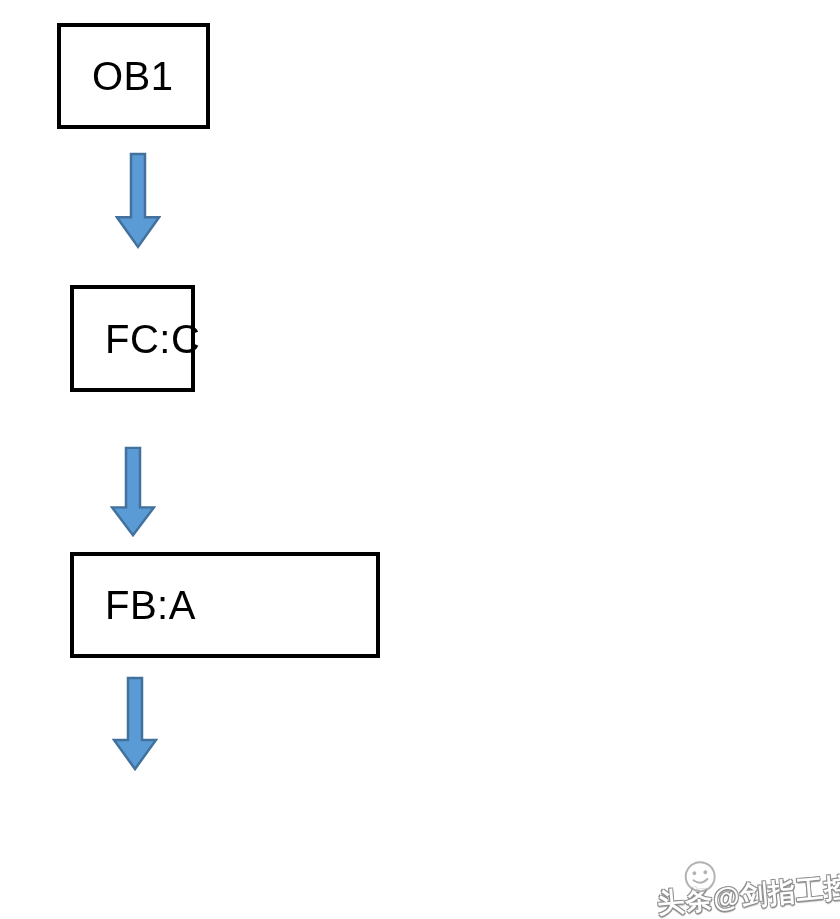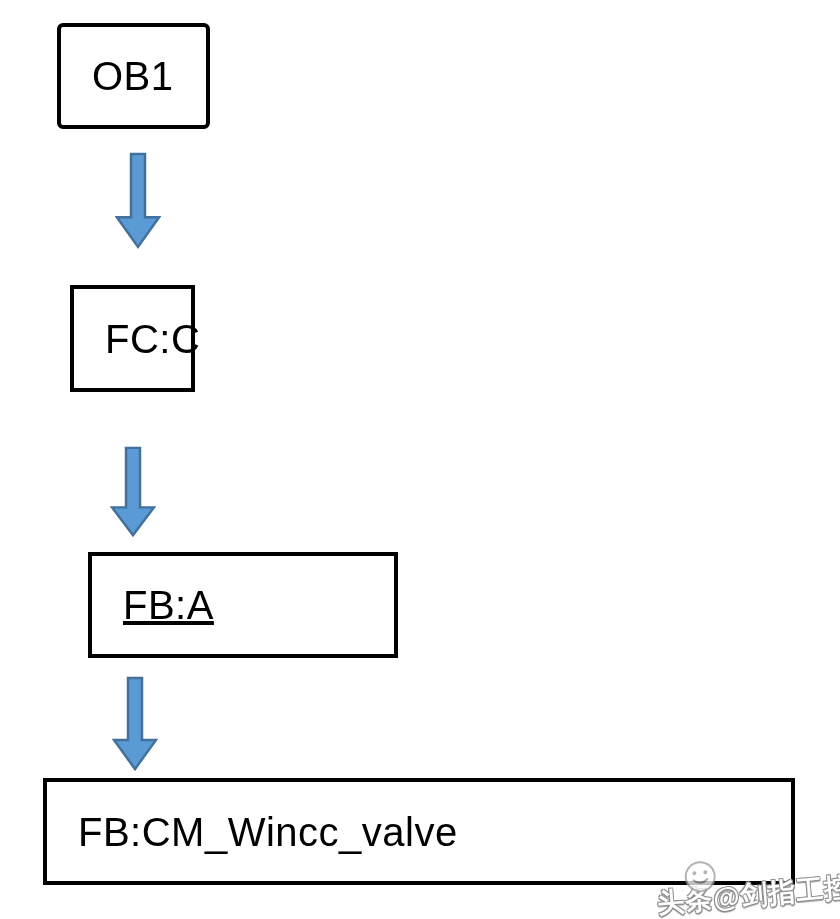--- a/index.html
+++ b/index.html
@@ -24,23 +24,23 @@
     align-items: center;
   }
   .node-label {
     font-size: 40px;
     line-height: 1;
     color: var(--text-color, #000000);
     padding-left: 31px;
     white-space: nowrap;
     letter-spacing: 0.5px;
   }
-  #node-ob1  { left: 57px;  top: 23px;  width: 153px; height: 106px; border-radius: 6px; }
+  #node-ob1  { left: 57px;  top: 23px;  width: 153px; height: 106px; }
   #node-fcc  { left: 70px;  top: 285px; width: 125px; height: 107px; }
-  #node-fba  { left: 88px;  top: 552px; width: 310px; height: 106px; text-decoration: underline; }
+  #node-fba  { left: 70px;  top: 552px; width: 310px; height: 106px; }
   #node-fbcm { left: 43px;  top: 778px; width: 752px; height: 107px; }
 
   .conn-arrow { position: absolute; }
   #arrow-1 { left: 115px; top: 152px; width: 46px; height: 98px; }
   #arrow-2 { left: 110px; top: 446px; width: 46px; height: 92px; }
   #arrow-3 { left: 112px; top: 676px; width: 46px; height: 96px; }
   .conn-arrow svg { display: block; width: 100%; height: 100%; }
   .arrow-shape {
     fill: var(--arrow-fill, #5B9BD5);
     stroke: var(--arrow-stroke, #41719C);
@@ -106,23 +106,20 @@
   <div class="node" id="node-fba">
     <span class="node-label">FB:A</span>
   </div>
 
   <div class="conn-arrow" id="arrow-3">
     <svg viewBox="0 0 46 96" preserveAspectRatio="none" aria-hidden="true">
       <path class="arrow-shape" d="M16 2 H30 V64 H44 L23 93 L2 64 H16 Z"></path>
     </svg>
   </div>
 
-  <div class="node" id="node-fbcm">
-    <span class="node-label">FB:CM_Wincc_valve</span>
-  </div>
 
   <div class="watermark">
     <svg class="watermark-logo" viewBox="0 0 34 34" aria-hidden="true">
       <circle cx="17" cy="17" r="14.5" fill="#ffffff" stroke="#9a9a9a" stroke-width="2"></circle>
       <circle cx="11.5" cy="13" r="2" fill="#9a9a9a"></circle>
       <circle cx="22.5" cy="13" r="2" fill="#9a9a9a"></circle>
       <path d="M10 20 Q17 26 24 20" fill="none" stroke="#9a9a9a" stroke-width="2" stroke-linecap="round"></path>
     </svg>
     <span class="watermark-text">头条@剑指工控</span>
   </div>

